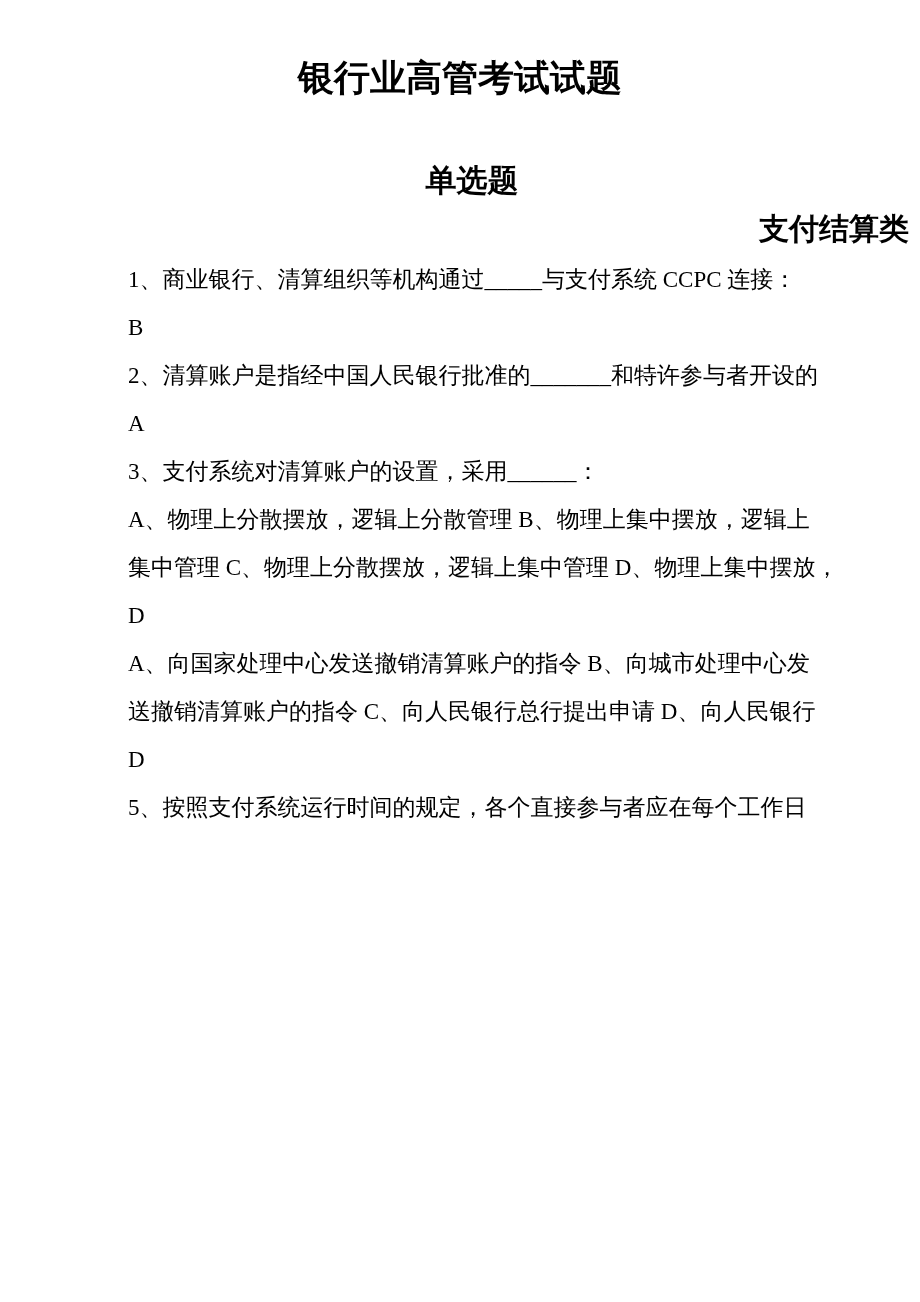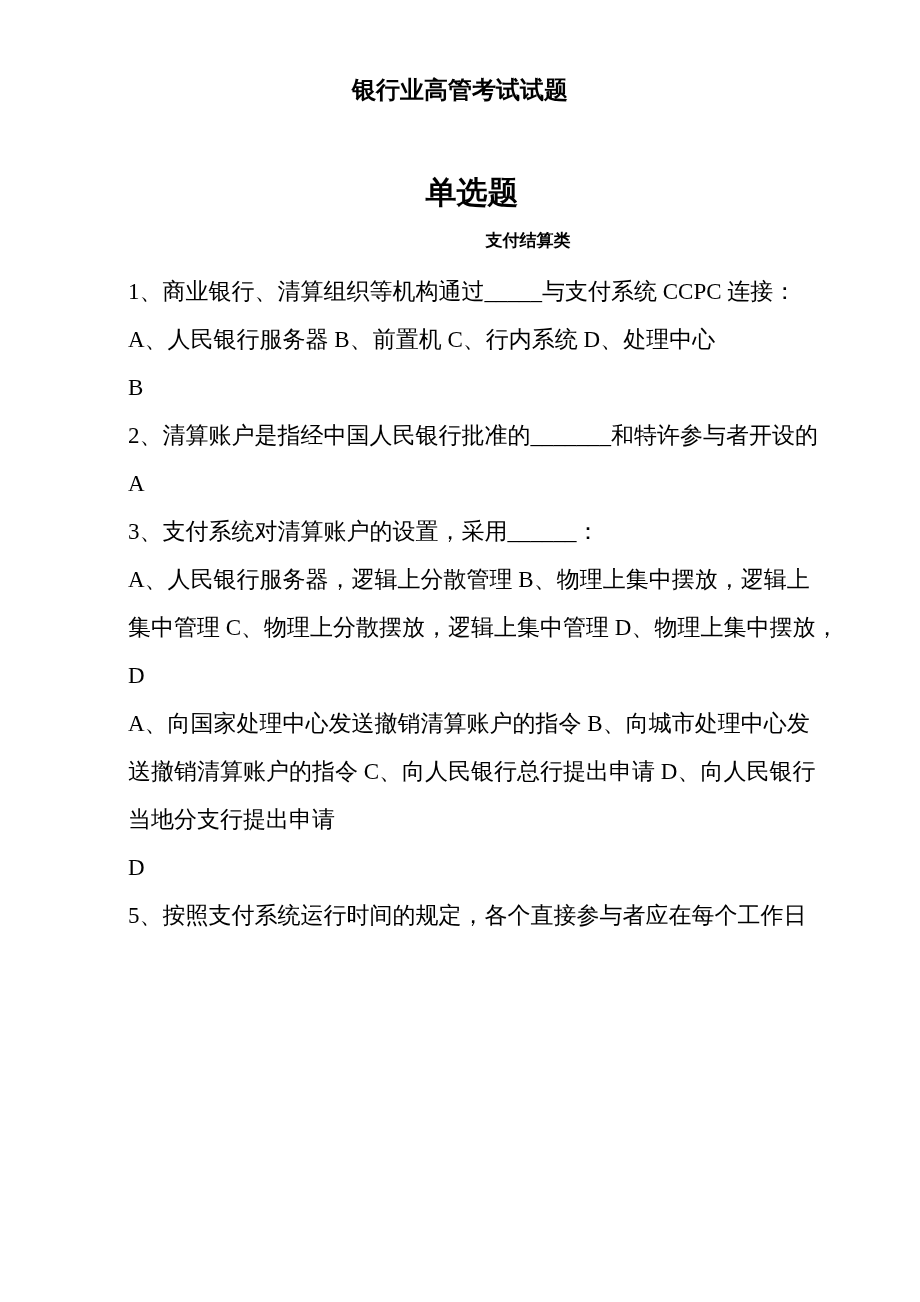--- a/index.html
+++ b/index.html
@@ -10,43 +10,43 @@
   .page {
     position: relative;
     width: 920px;
     height: 1302px;
     background: #ffffff;
     overflow: hidden;
     color: #000000;
     font-family: "Liberation Serif", "DejaVu Serif", serif;
   }
   .doc-title {
-    margin: 16px;
+    margin: 4px;
     padding-top: 56px;
     text-align: center;
     font-family: "Liberation Sans", "DejaVu Sans", sans-serif;
     font-weight: bold;
-    font-size: 24px;
+    font-size: 36px;
     line-height: 36px;
   }
   .section-heading {
     margin: 66px 0 12px 0;
     text-align: center;
     font-family: "Liberation Sans", "DejaVu Sans", sans-serif;
     font-weight: bold;
     font-size: 31px;
     line-height: 38px;
     padding-left: 24px;
   }
   .category-heading {
-    margin: 12px 2px 0 138px;
-    text-align: center;
+    margin: 12px 11px 0 138px;
+    text-align: right;
     font-family: "Liberation Sans", "DejaVu Sans", sans-serif;
     font-weight: bold;
-    font-size: 17px;
+    font-size: 30px;
     line-height: 34px;
   }
   .content {
     margin: 10px 0 0 128px;
     width: 702px;
     font-family: Liberation Serif, serif;
   }
   .line {
     font-size: 23px;
     line-height: 48px;
@@ -62,32 +62,30 @@
 
   <h1 class="doc-title">银行业高管考试试题</h1>
 
   <h2 class="section-heading">单选题</h2>
 
   <h3 class="category-heading">支付结算类</h3>
 
   <div class="content">
 
     <div class="line">1、商业银行、清算组织等机构通过_____与支付系统 CCPC 连接：</div>
-    <div class="line">A、人民银行服务器 B、前置机 C、行内系统 D、处理中心</div>
     <div class="line">B</div>
 
     <div class="line">2、清算账户是指经中国人民银行批准的_______和特许参与者开设的</div>
     <div class="line">A</div>
 
     <div class="line">3、支付系统对清算账户的设置，采用______：</div>
-    <div class="line">A、人民银行服务器，逻辑上分散管理 B、物理上集中摆放，逻辑上</div>
+    <div class="line">A、物理上分散摆放，逻辑上分散管理 B、物理上集中摆放，逻辑上</div>
     <div class="line">集中管理 C、物理上分散摆放，逻辑上集中管理 D、物理上集中摆放，</div>
     <div class="line">D</div>
 
     <div class="line">A、向国家处理中心发送撤销清算账户的指令 B、向城市处理中心发</div>
     <div class="line">送撤销清算账户的指令 C、向人民银行总行提出申请 D、向人民银行</div>
-    <div class="line">当地分支行提出申请</div>
     <div class="line">D</div>
 
     <div class="line">5、按照支付系统运行时间的规定，各个直接参与者应在每个工作日</div>
 
   </div>
 </div>
 
 </body></html>

